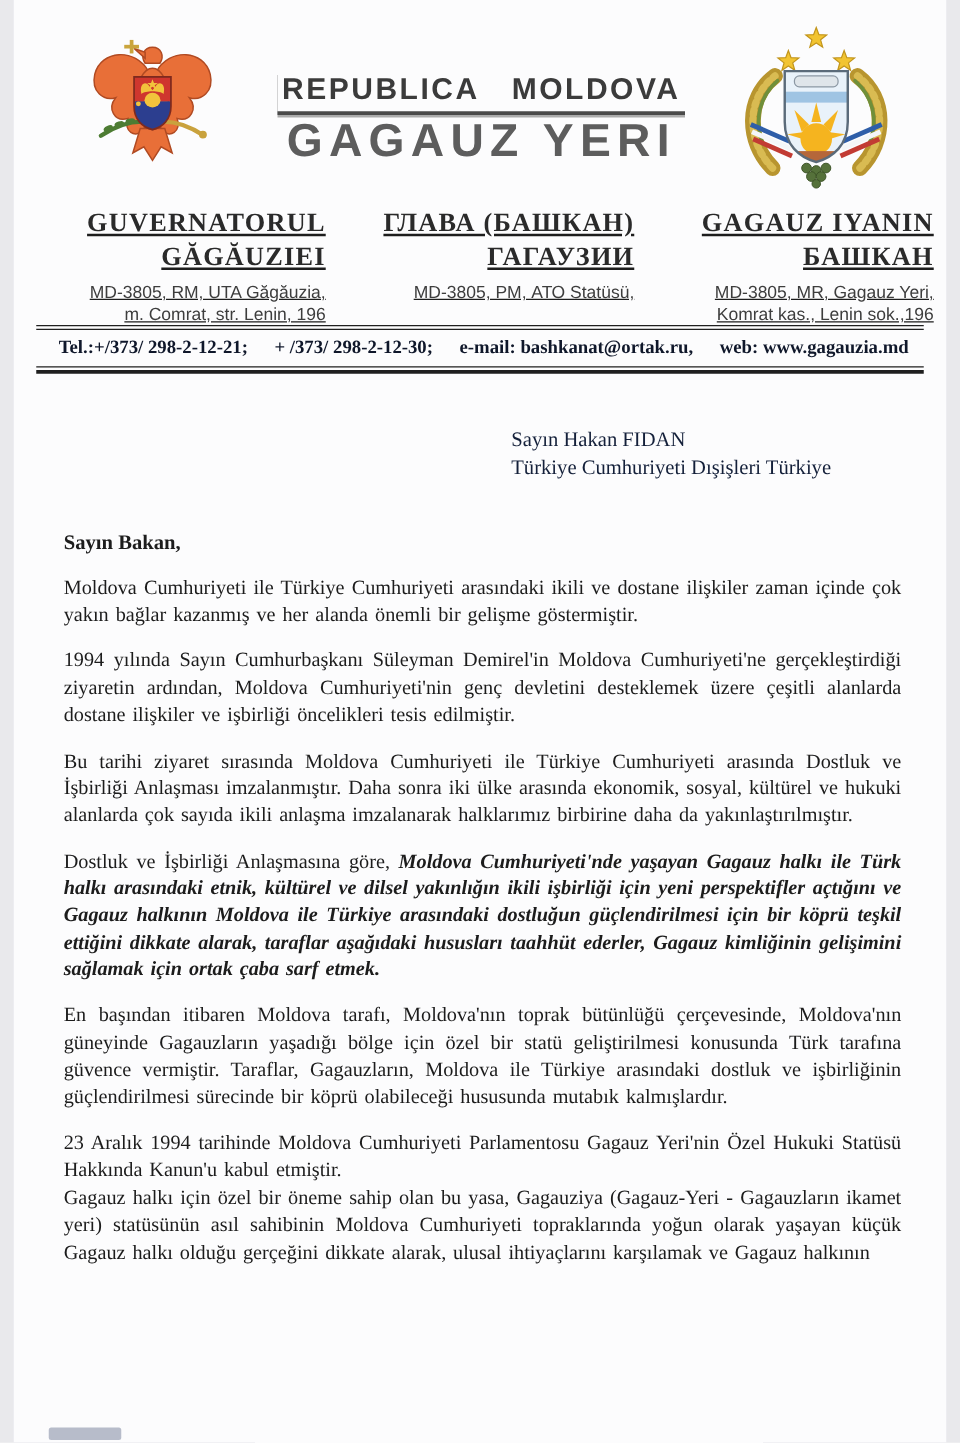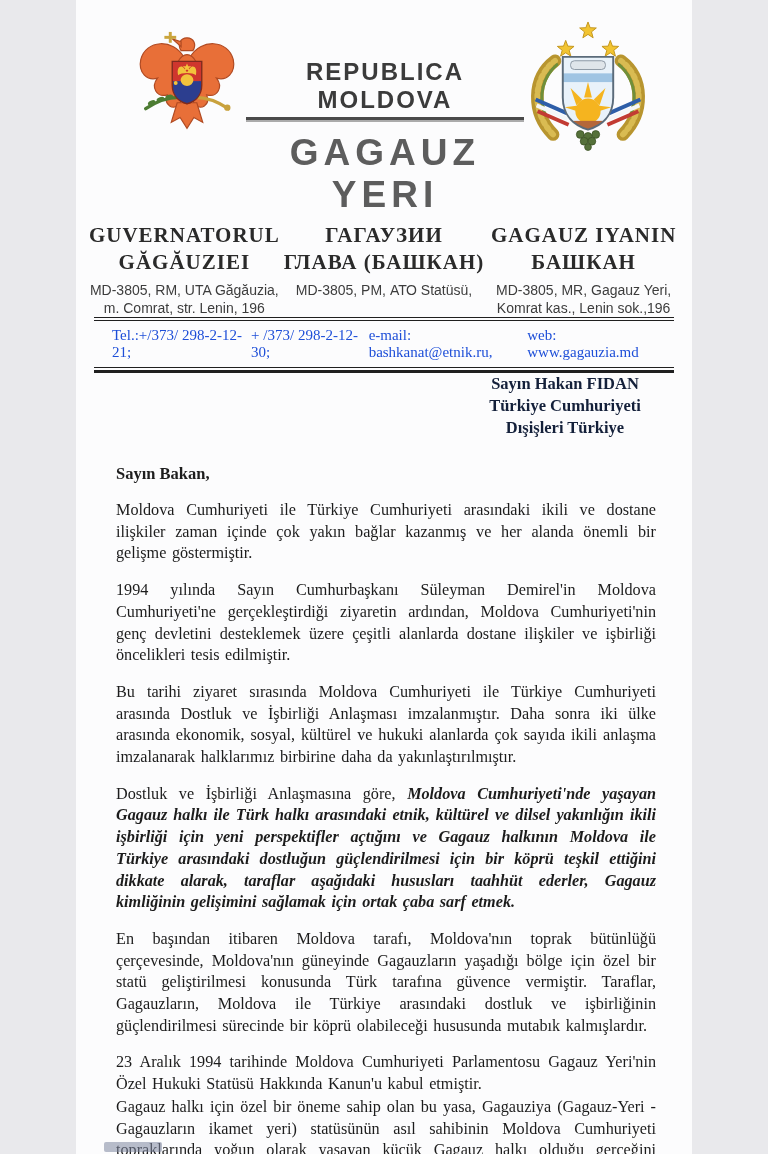--- a/index.html
+++ b/index.html
@@ -1,18 +1,18 @@
 <!DOCTYPE html>
 <html lang="tr"><head>
 <meta charset="utf-8">
 <style>
   html,body{margin:0;padding:0;background:#e9e9ec;}
   .page{
     position:relative;
-    width:616px;height:1154px;
+    width:746px;height:1154px;
     margin:0 auto;
     background:#fcfcfd;
     overflow:hidden;
     color:#1d1d1d;
     font-family:"Liberation Serif", serif;
   }
   
   .header-top{
     display:flex;
     align-items:flex-start;
@@ -31,33 +31,32 @@
     font-weight:bold;
     font-size:24px;
     letter-spacing:2px;
     word-spacing:18px;
     color:#3b3b3b;
     border-bottom:3px solid #4a4a4a;
     box-shadow:0 2px 0 #ababab;
     padding:0 4px 3px 4px;
   }
   .title{
-    margin-top:12px;
     font-family:"Liberation Sans", sans-serif;
     font-weight:bold;
     font-size:37px;
     letter-spacing:5px;
     color:#5d5d5d;
   }
   .columns{
     display:flex;
     margin-top:6px;
     padding:0 10px;
   }
-  .col{text-align:center;}
+  .col{text-align:right;text-decoration:underline;}
   .col-1{flex:0 0 33%;}
   .col-2{flex:0 0 34%;}
   .col-3{flex:0 0 33%;}
   .col-heading{
     font-family:"Liberation Serif", serif;
     font-weight:bold;
     font-size:21px;
     line-height:27px;
     letter-spacing:1px;
     color:#2a2a2a;
@@ -72,36 +71,36 @@
   
   .rule{height:1px;background:#1f1f1f;margin:0 18px;}
   .rule.gap{margin-top:2px;}
   .rule.thick{height:3px;}
   .contact-row{
     display:flex;
     justify-content:space-between;
     align-items:baseline;
     padding:6px 30px 6px 36px;
     font-family:"Liberation Serif", serif;
-    font-weight:normal;
+    font-weight:bold;
     font-size:15px;
-    color:#1d4ed8;
+    color:#0f172a;
   }
   
   .letter-body{padding:0 36px 0 40px;}
   .recipient{
+    margin-top:42px;
     margin-left:358px;
-    font-weight:bold;
+    font-weight:normal;
     font-size:16.5px;
     line-height:22px;
     color:#14203a;
-    text-align:center;
   }
   .salutation{
-    margin-top:24px;
+    margin-top:38px;
     font-weight:bold;
     font-size:16.5px;
     line-height:22px;
   }
   .letter-body p{
     margin:15px 0 0 0;
     font-size:16.2px;
     line-height:21.7px;
     text-align:justify;
     word-spacing:1.5px;
@@ -237,22 +236,22 @@
         <div>GUVERNATORUL</div>
         <div>GĂGĂUZIEI</div>
       </div>
       <div class="col-address">
         <div>MD-3805, RM, UTA Găgăuzia,</div>
         <div>m. Comrat, str. Lenin, 196</div>
       </div>
     </div>
     <div class="col col-2">
       <div class="col-heading">
+        <div>ГЛАВА (БАШКАН)</div>
         <div>ГАГАУЗИИ</div>
-        <div>ГЛАВА (БАШКАН)</div>
       </div>
       <div class="col-address">
         <div>MD-3805, PM, АТО Statüsü,</div>
       </div>
     </div>
     <div class="col col-3">
       <div class="col-heading">
         <div>GAGAUZ IYANIN</div>
         <div>БАШКАН</div>
       </div>
@@ -262,21 +261,21 @@
       </div>
     </div>
   </div>
 
   <div>
     <div class="rule"></div>
     <div class="rule gap"></div>
     <div class="contact-row">
       <span>Tel.:+/373/ 298-2-12-21;</span>
       <span>+ /373/ 298-2-12-30;</span>
-      <span>e-mail: bashkanat@etnik.ru,</span>
+      <span>e-mail: bashkanat@ortak.ru,</span>
       <span>web: www.gagauzia.md</span>
     </div>
     <div class="rule"></div>
     <div class="rule gap thick"></div>
   </div>
 
   <div class="letter-body">
 
     <div class="recipient">
       <div>Sayın Hakan FIDAN</div>

